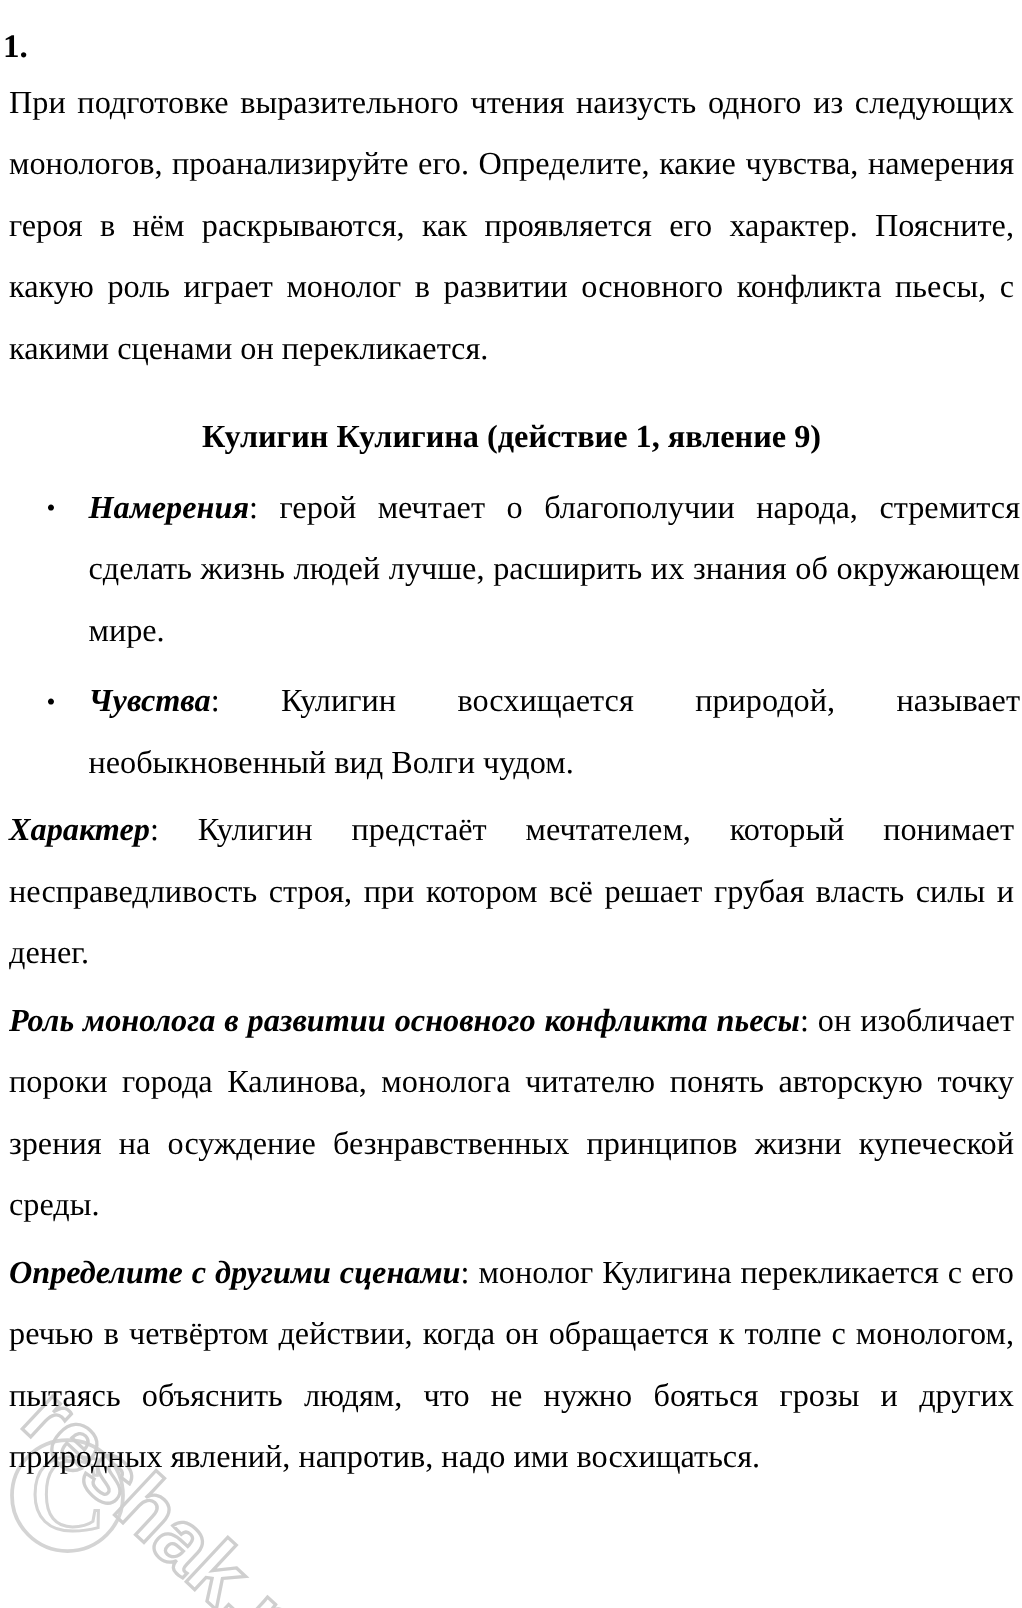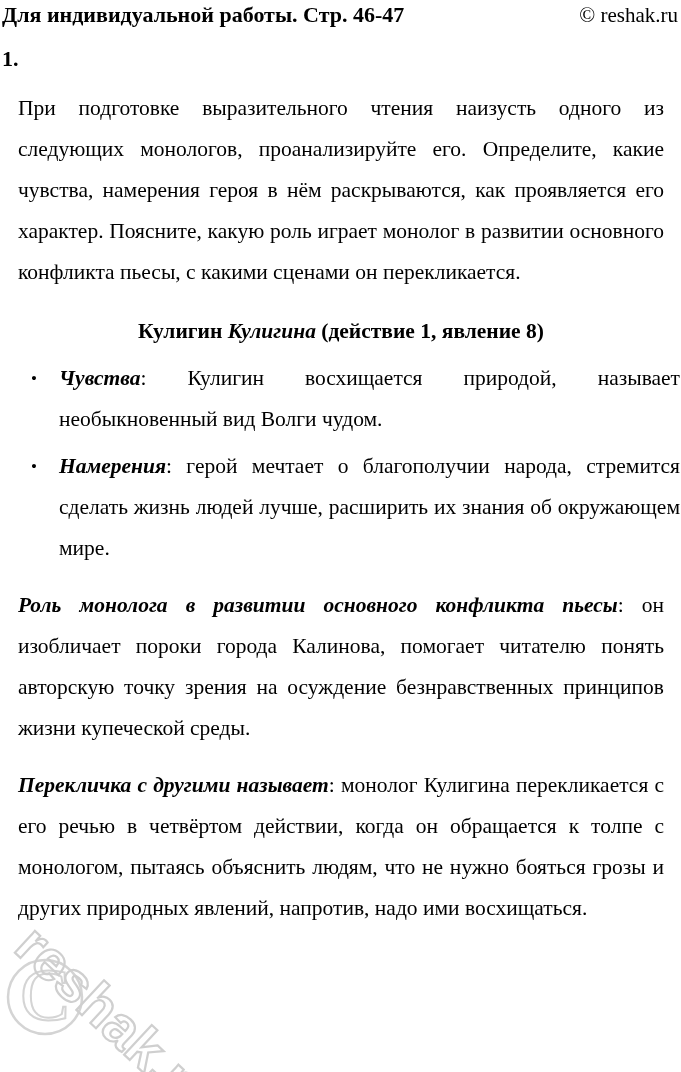--- a/index.html
+++ b/index.html
@@ -60,39 +60,39 @@
   
   .task-number {
     font-weight: bold;
     font-size: 22px;
     line-height: 26px;
     margin-top: 18px;
   }
 
   
   p.body-text {
-    margin: 16px;
+    margin: 4px;
     font-size: 21.5px;
     line-height: 41px;
     text-align: justify;
     text-justify: inter-word;
   }
   .para-gap-1 { margin-top: 16px; }
   .para-gap   { margin-top: 14px; }
   .para-gap-sm { margin-top: 10px; }
 
   .center-heading {
     margin: 0;
     margin-top: 18px;
     font-size: 21.5px;
     line-height: 41px;
     text-align: center;
     font-weight: bold;
   }
-  .center-heading .ital { font-style: italic; }
+  .center-heading .ital { }
 
   .lead-italic {
     font-weight: bold;
     font-style: italic;
   }
 
   
   ul.bullets {
     margin: 4px 0 0 0;
     padding: 0;
@@ -128,45 +128,44 @@
     <g>
       <circle cx="45" cy="117" r="37" fill="none" stroke="#d4d4d4" stroke-width="2.5"></circle>
       <text x="45" y="140" text-anchor="middle" font-family="'Liberation Serif', serif" font-size="74" fill="none" stroke="#d4d4d4" stroke-width="2">C</text>
     </g>
     <text x="12" y="70" transform="rotate(43 12 70)" font-family="'Liberation Sans', sans-serif" font-size="56" font-weight="bold" fill="none" stroke="#cfcfcf" stroke-width="2.2">reshak.ru</text>
   </svg>
 </div>
 
 <div class="page">
 
-  <div class="header">
-    <span class="header-title">Для индивидуальной работы. Стр. 46-47</span>
-    <span class="header-copy">© reshak.ru</span>
-  </div>
 
   <div class="task-number">1.</div>
 
   <p class="body-text para-gap-1 nostretch">При подготовке выразительного чтения наизусть одного из следующих монологов, проанализируйте его. Определите, какие чувства, намерения героя в нём раскрываются, как проявляется его характер. Поясните, какую роль играет монолог в развитии основного конфликта пьесы, с какими сценами он перекликается.</p>
 
   <p class="center-heading">
-    <span>Кулигин </span><span class="ital">Кулигина</span><span> (действие 1, явление 8)</span>
+    <span>Кулигин </span><span class="ital">Кулигина</span><span> (действие 1, явление 9)</span>
   </p>
 
 
   <ul class="bullets">
     <li class="nostretch">
-      <span class="bi">Чувства</span><span>: Кулигин восхищается природой, называет необыкновенный вид Волги чудом.</span>
+      <span class="bi">Намерения</span><span>: герой мечтает о благополучии народа, стремится сделать жизнь людей лучше, расширить их знания об окружающем мире.</span>
     </li>
     <li class="nostretch">
-      <span class="bi">Намерения</span><span>: герой мечтает о благополучии народа, стремится сделать жизнь людей лучше, расширить их знания об окружающем мире.</span>
+      <span class="bi">Чувства</span><span>: Кулигин восхищается природой, называет необыкновенный вид Волги чудом.</span>
     </li>
   </ul>
 
+  <p class="body-text para-gap nostretch">
+    <span class="lead-italic">Характер</span><span>: Кулигин предстаёт мечтателем, который понимает несправедливость строя, при котором всё решает грубая власть силы и денег.</span>
+  </p>
 
   <p class="body-text para-gap nostretch">
-    <span class="lead-italic">Роль монолога в развитии основного конфликта пьесы</span><span>: он изобличает пороки города Калинова, помогает читателю понять авторскую точку зрения на осуждение безнравственных принципов жизни купеческой среды.</span>
+    <span class="lead-italic">Роль монолога в развитии основного конфликта пьесы</span><span>: он изобличает пороки города Калинова, монолога читателю понять авторскую точку зрения на осуждение безнравственных принципов жизни купеческой среды.</span>
   </p>
 
   <p class="body-text para-gap-sm nostretch">
-    <span class="lead-italic">Перекличка с другими называет</span><span>: монолог Кулигина перекликается с его речью в четвёртом действии, когда он обращается к толпе с монологом, пытаясь объяснить людям, что не нужно бояться грозы и других природных явлений, напротив, надо ими восхищаться.</span>
+    <span class="lead-italic">Определите с другими сценами</span><span>: монолог Кулигина перекликается с его речью в четвёртом действии, когда он обращается к толпе с монологом, пытаясь объяснить людям, что не нужно бояться грозы и других природных явлений, напротив, надо ими восхищаться.</span>
   </p>
 
 </div>
 
 </body></html>

